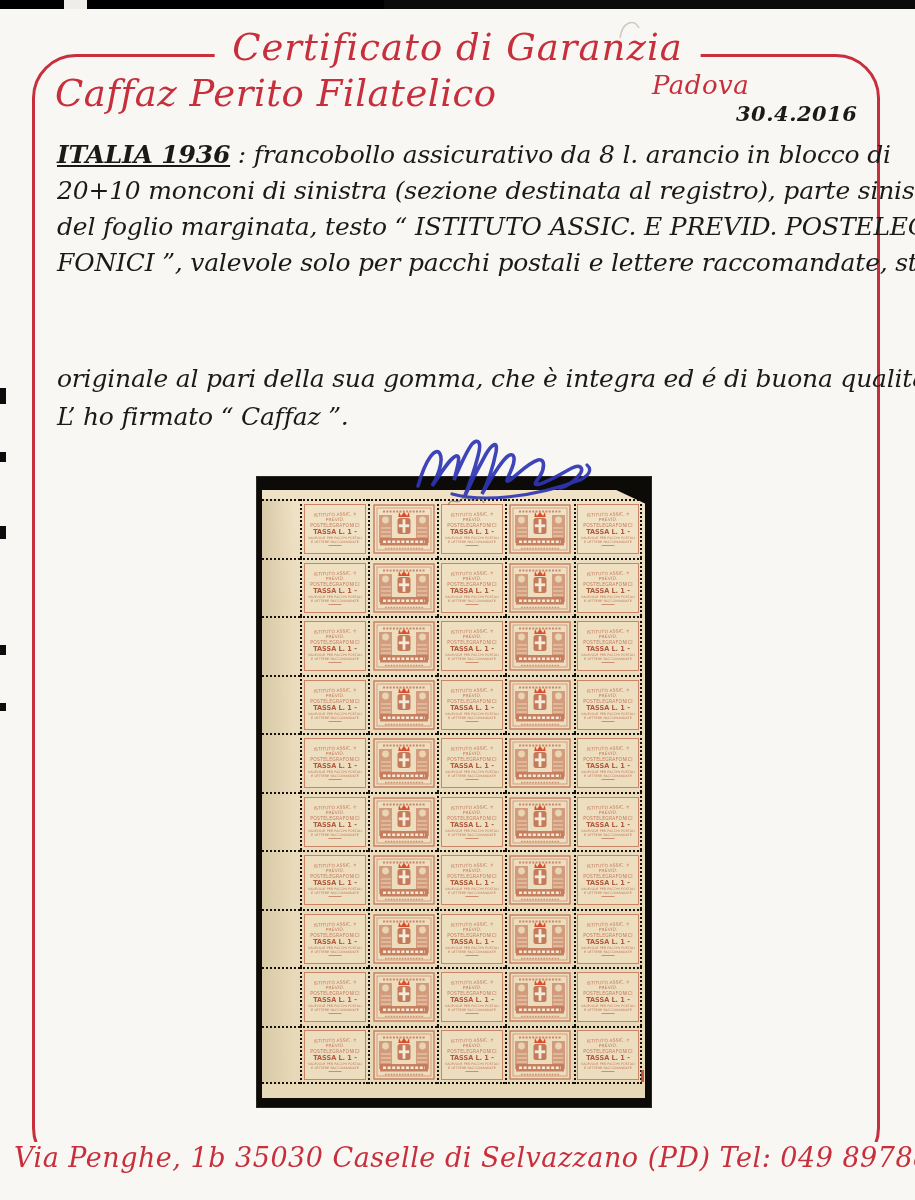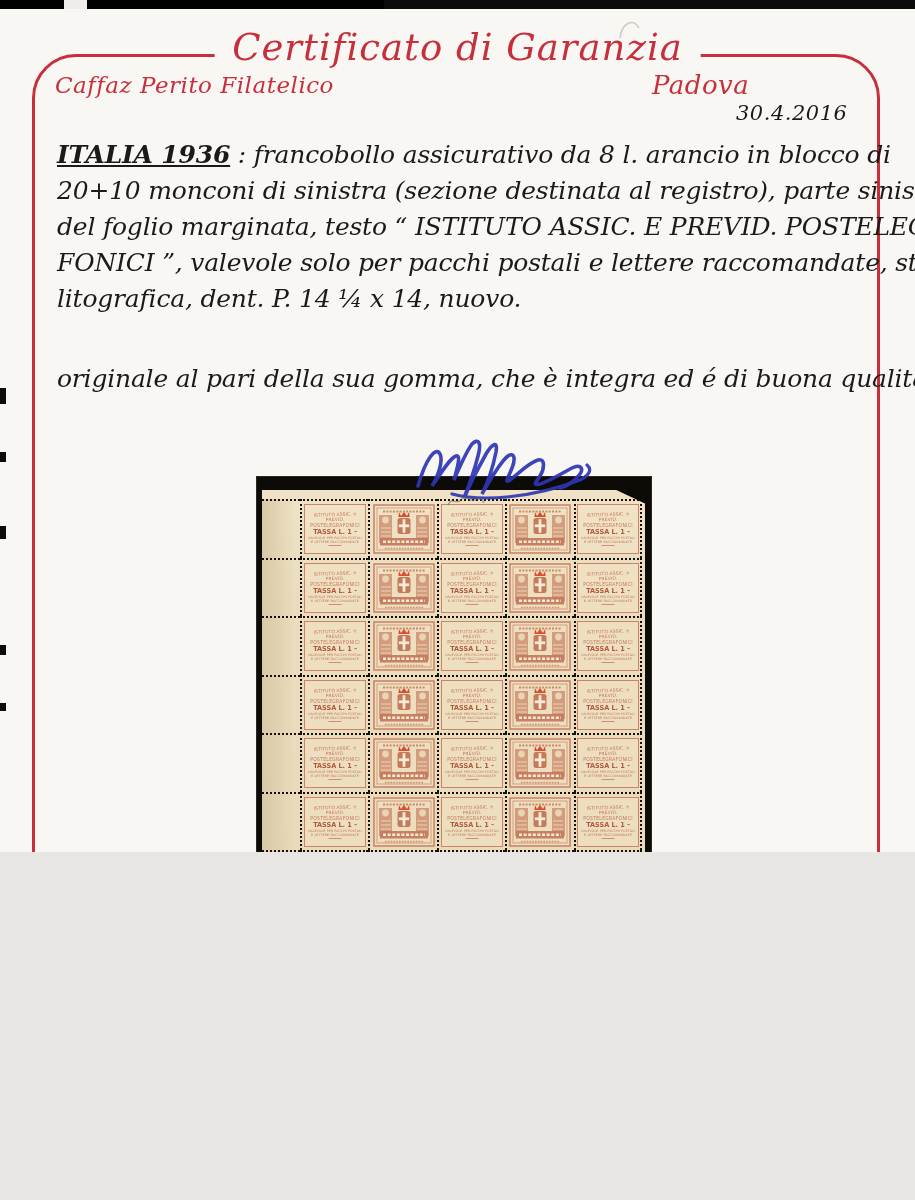--- a/index.html
+++ b/index.html
@@ -8,39 +8,39 @@
     --ink:#1b1a18;
     --photo-black:#0d0b07;
     --cream:#eadcbd;
     --salmon:#c57a5c;
     --salmon-dark:#b05a3e;
     --crown:#dc4c2a;
     --sigblue:#2f36b4;
   }
   html,body{margin:0;padding:0;}
   body{background:#e8e6e2;font-family:"DejaVu Serif","Liberation Serif",serif;}
-  .page{position:relative;width:915px;height:852px;background:var(--paper);overflow:hidden;margin:0 auto;}
+  .page{position:relative;width:915px;height:1200px;background:var(--paper);overflow:hidden;margin:0 auto;}
 
   .scan-strip-top{position:absolute;left:0;top:0;width:915px;height:9px;background:
     linear-gradient(90deg,#000 0 7%,#efede9 7% 9.5%,#000 9.5% 42%,#0a0a0a 42% 100%);}
   .edge-mark{position:absolute;left:0;width:6px;background:#0c0c0c;}
 
   .cert-border{position:absolute;left:32px;top:54px;width:842px;height:1112px;
     border:3px solid var(--red);border-radius:44px;}
 
   .cert-title{position:absolute;top:26px;left:50%;transform:translateX(-50%);
     color:var(--red);font-style:italic;font-size:37px;letter-spacing:1px;
     background:var(--paper);padding:0 18px;white-space:nowrap;z-index:3;}
 
   .expert-name{position:absolute;left:55px;top:72px;color:var(--red);
-    font-style:italic;font-size:23px;letter-spacing:.5px;white-space:nowrap;}
+    font-style:italic;font-size:37px;letter-spacing:.5px;white-space:nowrap;}
   .city{position:absolute;left:652px;top:70px;color:var(--red);
     font-style:italic;font-size:26px;letter-spacing:.5px;}
   .cert-date{position:absolute;left:736px;top:101px;color:var(--ink);
-    font-style:italic;font-weight:normal;font-size:21px;letter-spacing:.5px;}
+    font-style:italic;font-weight:bold;font-size:21px;letter-spacing:.5px;}
 
   .para{position:absolute;left:57px;width:800px;color:var(--ink);
     font-style:italic;font-size:25px;}
   .para .pline{white-space:nowrap;letter-spacing:-0.2px;}
   #para1{top:137px;}
   #para1 .pline{line-height:36px;}
   #para2{top:360px;}
   #para2 .pline{line-height:38px;}
   .lead{font-weight:bold;text-decoration:underline;}
 
@@ -101,25 +101,25 @@
 
   <div class="expert-name">Caffaz  Perito  Filatelico</div>
   <div class="city">Padova</div>
   <div class="cert-date">30.4.2016</div>
 
   <div class="para" id="para1">
     <div class="pline"><span class="lead">ITALIA  1936</span><span> : francobollo  assicurativo  da 8 l.  arancio   in  blocco  di</span></div>
     <div class="pline">20+10 monconi di sinistra (sezione destinata al registro), parte  sinistra</div>
     <div class="pline">del foglio  marginata, testo “ ISTITUTO  ASSIC.  E  PREVID.   POSTELEGRA</div>
     <div class="pline">FONICI ”, valevole solo per pacchi  postali e lettere raccomandate, stampa</div>
-    <div class="pline">litografica, dent.  P. 14  ¼ x 14,  nuovo.</div>
   </div>
 
   <div class="para" id="para2">
     <div class="pline">originale  al  pari della sua gomma, che è integra ed é di buona qualità.</div>
+    <div class="pline">L’ ho firmato   “ Caffaz ”.</div>
   </div>
 
   <svg class="signature" width="200" height="82" viewBox="0 0 200 82">
     <g stroke="#2f36b4" stroke-width="3.6" fill="none" stroke-linecap="round" opacity="0.92">
       <path d="M6 58 C14 30 24 18 28 26 C32 34 24 52 20 58 C30 44 38 30 44 28 C50 26 44 44 42 52 C48 38 54 24 60 16 C66 10 70 14 66 28 C62 44 56 60 52 70 C58 56 66 40 74 26 C80 16 86 12 84 24 C80 44 74 58 70 66 C78 52 88 34 96 28 C102 24 104 30 100 40 C96 50 92 56 98 52 C108 44 118 34 126 32 C134 30 132 42 128 48 C124 54 120 58 128 56 C140 52 152 44 160 40 C168 36 172 40 168 46 C164 52 156 58 148 60"></path>
       <path d="M40 66 C70 74 120 70 168 52 C176 48 181 42 175 37" stroke-width="3.2"></path>
     </g>
   </svg>
 
   <svg class="pencil-mark" style="left:446px;top:494px;" width="40" height="16">

